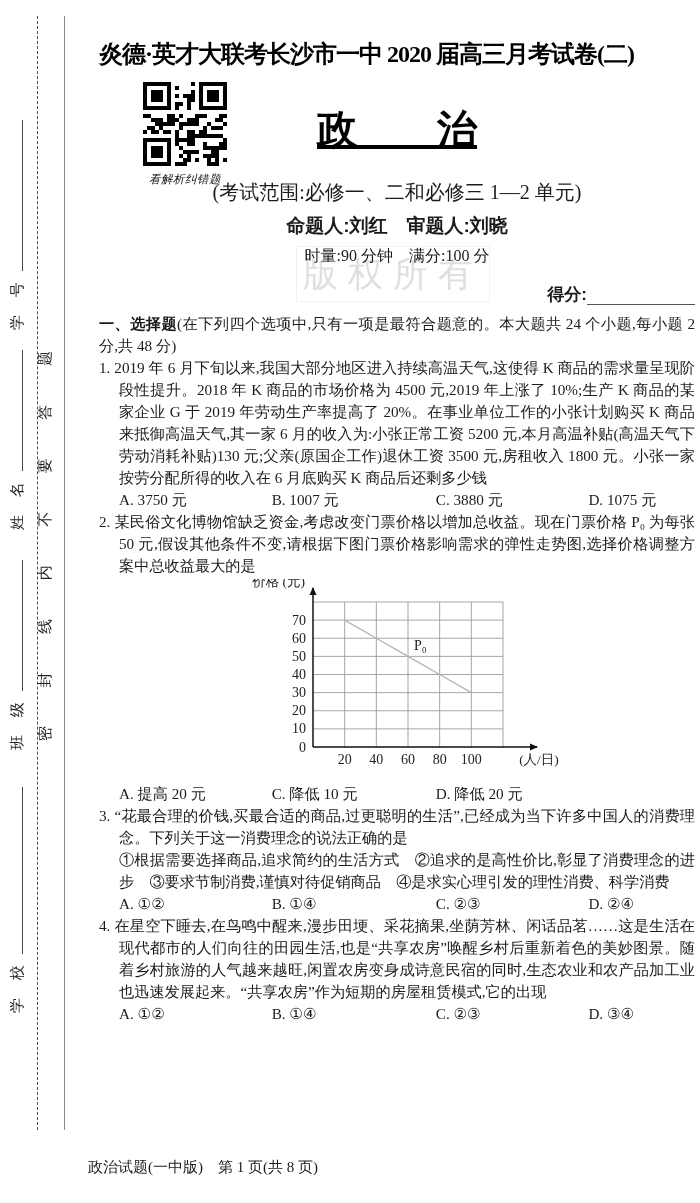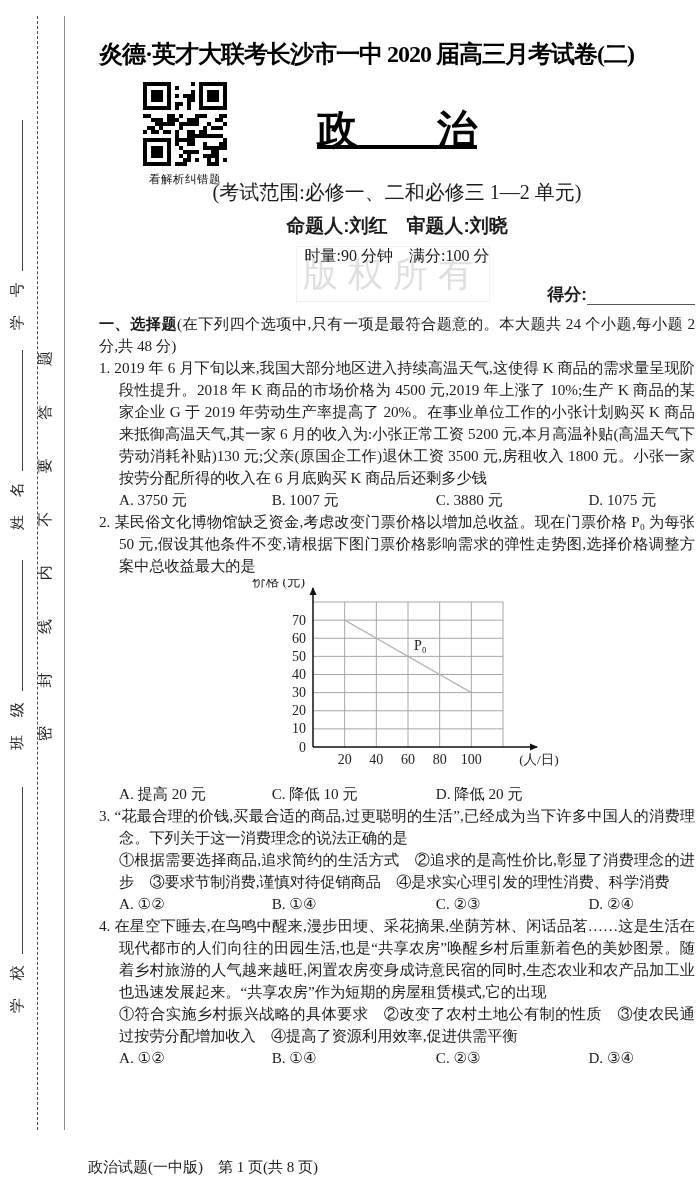--- a/index.html
+++ b/index.html
@@ -30,21 +30,21 @@
   .f4 { width:226px; left:-96px; top:889px; }
   
   .watermark { position:absolute; left:296px; top:246px; z-index:1;
     color:rgba(150,150,150,0.30); font-size:35px; letter-spacing:10px;
     line-height:50px; border:1px solid rgba(0,0,0,0.05); padding:2px 6px;
     font-family:"Liberation Sans","DejaVu Sans",sans-serif; }
   
   .content { position:absolute; left:88px; top:38px; width:596px; z-index:2;margin-left:11px; }
   .exam-title { font-size:24px; font-weight:bold; letter-spacing:-1px;
     white-space:nowrap; color:#000; }
-  .qr-wrap { position:absolute; left:44px; top:44px; width:84px; text-align:center; }
+  .qr-wrap { position:absolute; left:44px; top:44px; width:84px; text-align:center;font-style:italic; }
   .qr-caption { font-size:11.5px; margin-top:2px; color:#111; letter-spacing:0.5px; }
   .subject { margin-top:32px; text-align:center; font-size:40px; font-weight:bold;
     font-family:"Liberation Sans","DejaVu Sans",sans-serif; color:#000;text-decoration:underline; }
   .scope { margin-top:22px; text-align:center; font-size:20px; }
   .authors { margin-top:7px; text-align:center; font-size:19px; font-weight:bold;
     font-family:"Liberation Sans","DejaVu Sans",sans-serif; }
   .time-line { margin-top:7px; text-align:center; font-size:16px; }
   .score-row { margin-top:16px; display:flex; justify-content:flex-end; align-items:center; }
   .score-label { font-size:17px; font-weight:bold;
     font-family:"Liberation Sans","DejaVu Sans",sans-serif; }
@@ -313,21 +313,20 @@
           <div class="q-statements">①根据需要选择商品,追求简约的生活方式　②追求的是高性价比,彰显了消费理念的进步　③要求节制消费,谨慎对待促销商品　④是求实心理引发的理性消费、科学消费</div>
           <div class="opt-row">
             <span class="opt">A. ①②</span>
             <span class="opt">B. ①④</span>
             <span class="opt">C. ②③</span>
             <span class="opt">D. ②④</span>
           </div>
         </div>
         <div class="question">
           <div class="q-stem"><span>4. </span><span>在星空下睡去,在鸟鸣中醒来,漫步田埂、采花摘果,坐荫芳林、闲话品茗……这是生活在现代都市的人们向往的田园生活,也是“共享农房”唤醒乡村后重新着色的美妙图景。随着乡村旅游的人气越来越旺,闲置农房变身成诗意民宿的同时,生态农业和农产品加工业也迅速发展起来。“共享农房”作为短期的房屋租赁模式,它的出现</span></div>
-          <div class="q-statements">①符合实施乡村振兴战略的具体要求　②改变了农村土地公有制的性质　③使农民通过按劳分配增加收入　④提高了资源利用效率,促进供需平衡</div>
           <div class="opt-row">
             <span class="opt">A. ①②</span>
             <span class="opt">B. ①④</span>
             <span class="opt">C. ②③</span>
             <span class="opt">D. ③④</span>
           </div>
         </div>
       </div>
   </div>
 

